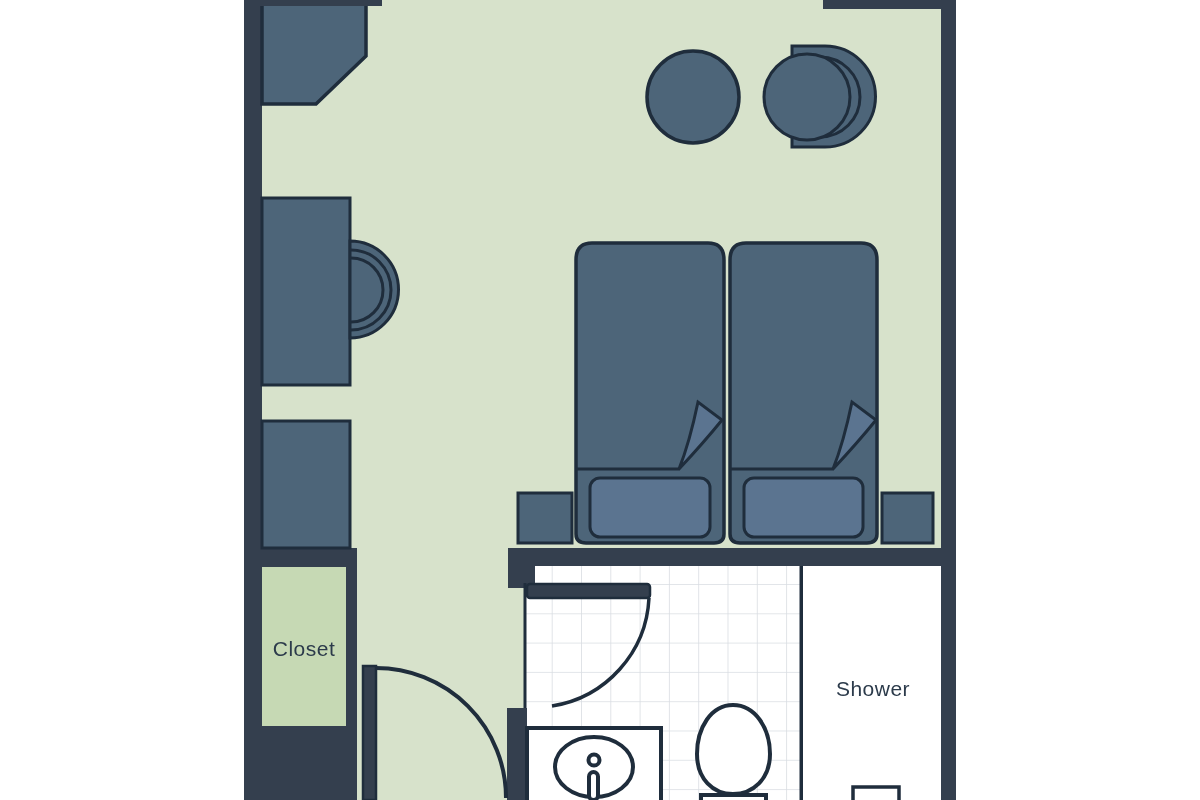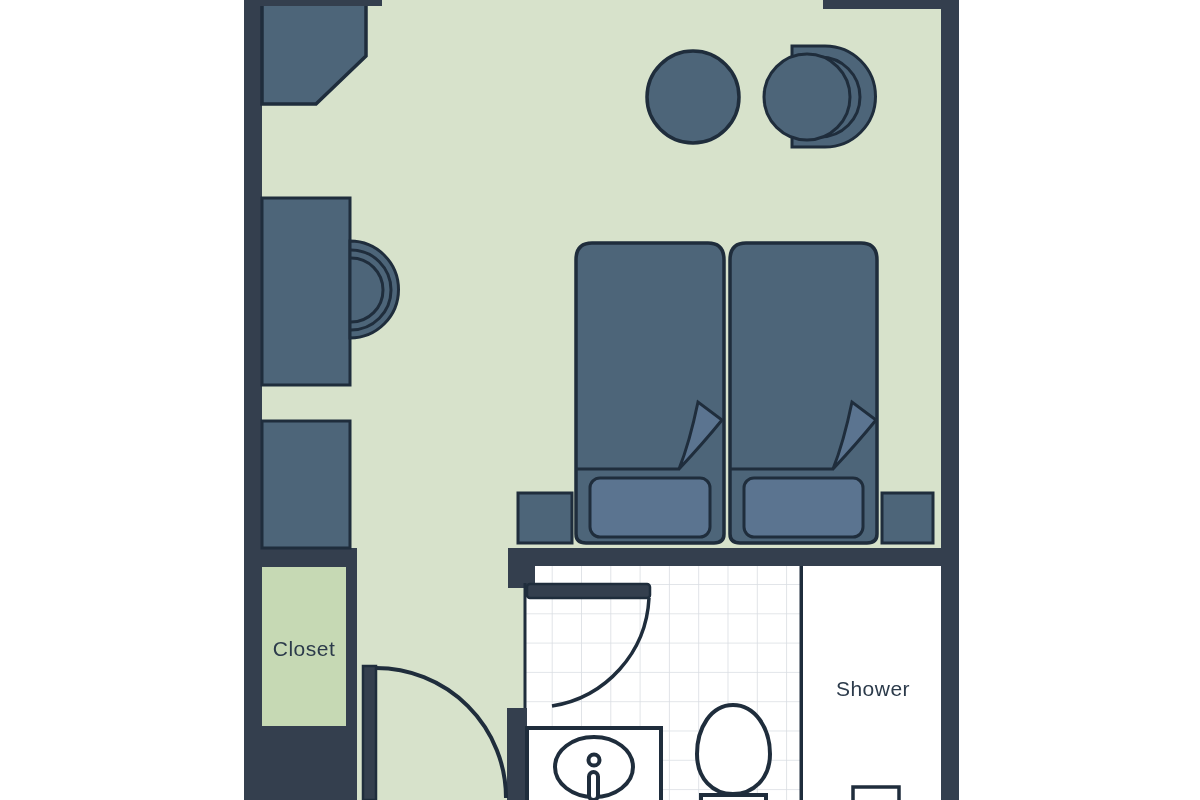--- a/index.html
+++ b/index.html
@@ -2,21 +2,21 @@
 <html style="--pageBg: #ffffff; --wall: #343f4e; --outline: #1f2d3c; --furniture: #4d6579; --soft: #5b7490; --floor: #d7e2cb; --closetFloor: #c6d9b4; --bath: #ffffff; --tile: #d9dde2; --labelText: #2c3b4b;"><head>
 <meta charset="utf-8">
 <style>
   :root{
     --wall:#343f4e; --outline:#1f2d3c; --furniture:#4d6579; --soft:#5b7490;
     --floor:#d7e2cb; --closetFloor:#c6d9b4; --bath:#ffffff; --tile:#d9dde2;
     --labelText:#2c3b4b; --pageBg:#ffffff;
   }
   html,body{margin:0;padding:0;}
   body{background:var(--pageBg);font-family:"Liberation Sans",sans-serif;}
-  .stage{position:relative;width:1200px;height:800px;background:var(--pageBg);overflow:hidden;}
+  .stage{position:relative;width:956px;height:800px;background:var(--pageBg);overflow:hidden;}
   svg{display:block;width:1200px;height:800px;}
   .wall{fill:var(--wall);}
   .floor{fill:var(--floor);}
   .closet-floor{fill:var(--closetFloor);}
   .bathfloor{fill:var(--bath);}
   .furn{fill:var(--furniture);stroke:var(--outline);stroke-width:3;}
   .furn-thick{fill:var(--furniture);stroke:var(--outline);stroke-width:3.5;}
   .soft{fill:var(--soft);stroke:var(--outline);stroke-width:3;}
   .door{fill:var(--wall);stroke:var(--outline);stroke-width:2.5;}
   .arc{fill:none;stroke:var(--outline);stroke-width:4;}

